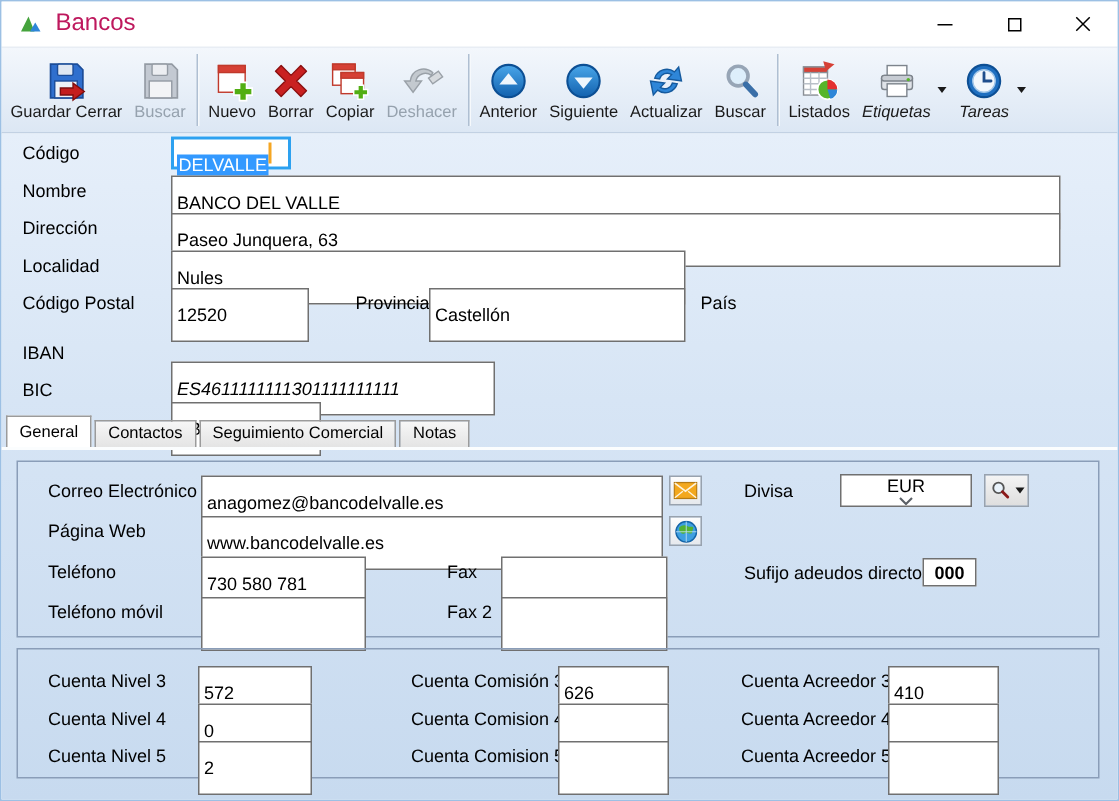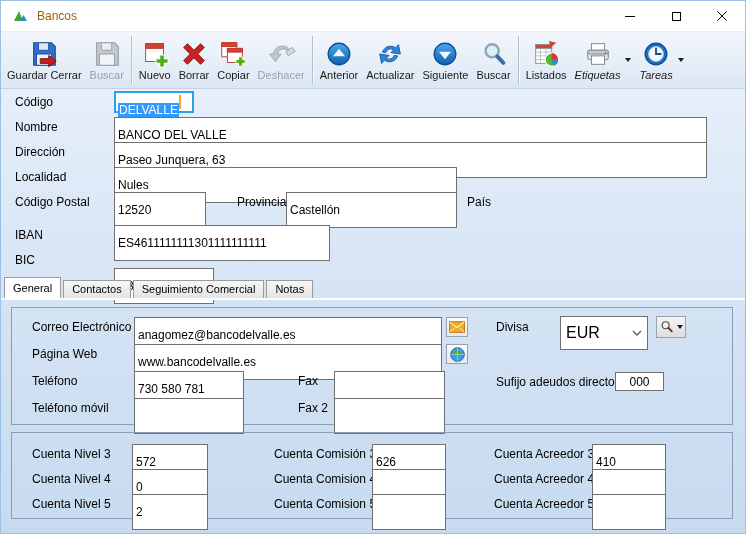--- a/index.html
+++ b/index.html
@@ -5,21 +5,21 @@
   html,body{margin:0;padding:0;background:#fff;}
   *{box-sizing:border-box;}
   .window{
     position:relative;width:746px;height:534px;
     border:1px solid #9cc0e4;background:#fff;
     font-family:"Liberation Sans",sans-serif;overflow:hidden;
   }
   
   .titlebar{height:30px;display:flex;align-items:center;background:#ffffff;}
   .app-icon{margin-left:11px;width:16px;height:16px;flex:0 0 auto;}
-  .title-text{margin-left:9px;font-size:12px;color:#a16207;}
+  .title-text{margin-left:9px;font-size:16px;color:#be185d;}
   .win-controls{margin-left:auto;display:flex;height:100%;}
   .win-btn{width:46px;height:100%;display:flex;align-items:center;justify-content:center;}
   .min-glyph{width:10px;height:1px;background:#000;}
   .max-glyph{width:9px;height:9px;border:1px solid #000;}
   
   .toolbar{
     position:absolute;top:30px;left:0;right:0;height:58px;
     background:linear-gradient(#f3f7fc,#dce7f4);
     border-top:1px solid #e8edf4;border-bottom:1px solid #c2d1e3;
     display:flex;align-items:center;padding:0 2px;white-space:nowrap;overflow:hidden;
@@ -48,22 +48,22 @@
   .tab{font-size:11px;color:#000;background:linear-gradient(#f7f7f7,#e4e4e4);
     border:1px solid #9b9b9b;border-bottom:none;padding:2px 8px 2px 8px;height:18px;margin-right:2px;}
   .tab.active{background:#fff;height:21px;padding-top:4px;}
   .tabline{position:absolute;left:0;top:209px;width:100%;height:2px;background:#fbfdfe;}
   
   .groupbox{position:absolute;border:1px solid #8a9db8;}
   #gb1{left:10px;top:218px;width:722px;height:118px;}
   #gb2{left:10px;top:343px;width:722px;height:87px;}
   .mini-btn{position:absolute;width:22px;height:20px;border:1px solid #98a2ae;
     background:linear-gradient(#fdfdfd,#e6e9ed);display:flex;align-items:center;justify-content:center;padding:0;}
-  .combo{position:absolute;height:34px;border:1px solid #707070;background:#fff;
-    display:flex;align-items:center;justify-content:space-between;padding:0 5px;font-size:16px;}
+  .combo{position:absolute;height:22px;border:1px solid #707070;background:#fff;
+    display:flex;align-items:center;justify-content:space-between;padding:0 5px;font-size:12px;flex-direction:column;}
   .search-drop{position:absolute;height:22px;width:30px;border:1px solid #98a2ae;
     background:linear-gradient(#f4f4f4,#dedede);display:flex;align-items:center;justify-content:center;gap:3px;padding:0;}
   .center-text{text-align:center;}
 </style>
 </head>
 <body>
 
 <svg width="0" height="0" style="position:absolute">
   <defs>
     <linearGradient id="blueBall" x1="0" y1="0" x2="0" y2="1">
@@ -149,31 +149,31 @@
     <div class="tsep"></div>
     <div class="tbtn">
       <svg class="ticon" viewBox="0 0 32 32">
         <circle cx="16" cy="16" r="11.5" fill="url(#blueBall)" stroke="#0c4f94" stroke-width="1.5"></circle>
         <path d="M16 10.5l6.5 8h-13z" fill="#eef6fd"></path>
       </svg>
       <span class="tlabel">Anterior</span>
     </div>
     <div class="tbtn">
       <svg class="ticon" viewBox="0 0 32 32">
+        <circle cx="16" cy="16" r="11.5" fill="url(#blueBall)" stroke="#0c4f94" stroke-width="1.5"></circle>
+        <path d="M16 21.5l-6.5-8h13z" fill="#eef6fd"></path>
+      </svg>
+      <span class="tlabel">Siguiente</span>
+    </div>
+    <div class="tbtn">
+      <svg class="ticon" viewBox="0 0 32 32">
         <path d="M8 14a9 9 0 0 1 14-4.5L25 6l2 10-10-1.5 3-3a5.5 5.5 0 0 0-8.5 3z" fill="#2e86d8" stroke="#155a9e"></path>
         <path d="M24 18a9 9 0 0 1-14 4.5L7 26 5 16l10 1.5-3 3a5.5 5.5 0 0 0 8.5-3z" fill="#2e86d8" stroke="#155a9e"></path>
       </svg>
       <span class="tlabel">Actualizar</span>
-    </div>
-    <div class="tbtn">
-      <svg class="ticon" viewBox="0 0 32 32">
-        <circle cx="16" cy="16" r="11.5" fill="url(#blueBall)" stroke="#0c4f94" stroke-width="1.5"></circle>
-        <path d="M16 21.5l-6.5-8h13z" fill="#eef6fd"></path>
-      </svg>
-      <span class="tlabel">Siguiente</span>
     </div>
     <div class="tbtn">
       <svg class="ticon" viewBox="0 0 32 32">
         <circle cx="14" cy="12.5" r="7" fill="#ddeefb" stroke="#97a5b6" stroke-width="2.6"></circle>
         <line x1="19.5" y1="18.5" x2="26" y2="25.5" stroke="#3a6fa8" stroke-width="4.2" stroke-linecap="round"></line>
       </svg>
       <span class="tlabel">Buscar</span>
     </div>
     <div class="tsep"></div>
     <div class="tbtn">
@@ -231,21 +231,21 @@
     <span class="flabel" style="left:14px;top:78px">Localidad</span>
     <input class="finput" style="left: 113px; top: 78px; width: 343px;" value="Nules">
 
     <span class="flabel" style="left:14px;top:103px">Código Postal</span>
     <input class="finput" style="left: 113px; top: 103px; width: 92px;" value="12520">
     <span class="flabel" style="left:236px;top:103px">Provincia</span>
     <input class="finput" style="left: 285px; top: 103px; width: 171px;" value="Castellón">
     <span class="flabel" style="left:466px;top:103px">País</span>
 
     <span class="flabel" style="left:14px;top:136px">IBAN</span>
-    <input class="finput" style="left: 113px; top: 136px; width: 216px;" value="ES4611111111301111111111">
+    <input class="finput" style="left: 113px; top: 152px; width: 216px; font-style: italic;" value="ES4611111111301111111111">
 
     <span class="flabel" style="left:14px;top:161px">BIC</span>
     <input class="finput" style="left: 113px; top: 161px; width: 100px; margin-top: 18px;" value="BBVAESMMXXX">
 
     <div class="tabstrip">
       <div class="tab active">General</div>
       <div class="tab">Contactos</div>
       <div class="tab">Seguimiento Comercial</div>
       <div class="tab">Notas</div>
     </div>
@@ -286,21 +286,21 @@
           <path d="M8 .7v14.6M.7 8h14.6" stroke="#bfe0f5" stroke-width="0.6" fill="none"></path>
         </svg>
       </button>
 
       <span class="flabel" style="left:20px;top:63px">Teléfono</span>
       <input class="finput" style="left: 122px; top: 63px; width: 110px;" value="730 580 781">
       <span class="flabel" style="left:286px;top:63px">Fax</span>
       <input class="finput" style="left: 322px; top: 63px; width: 111px;" value="">
 
       <span class="flabel" style="left:484px;top:64px">Sufijo adeudos directos</span>
-      <input class="finput center-text" style="left: 603px; top: 64px; width: 49px; height: 19px;" value="000">
+      <input class="finput center-text" style="left: 603px; top: 64px; width: 36px; height: 19px; font-weight: bold;" value="000">
 
       <span class="flabel" style="left:20px;top:90px">Teléfono móvil</span>
       <input class="finput" style="left: 122px; top: 90px; width: 110px;" value="">
       <span class="flabel" style="left:286px;top:90px">Fax 2</span>
       <input class="finput" style="left: 322px; top: 90px; width: 111px;" value="">
     </div>
 
     <div class="groupbox" id="gb2">
       <span class="flabel" style="left:20px;top:11px">Cuenta Nivel 3</span>
       <input class="finput" style="left: 120px; top: 11px; width: 76px;" value="572">

